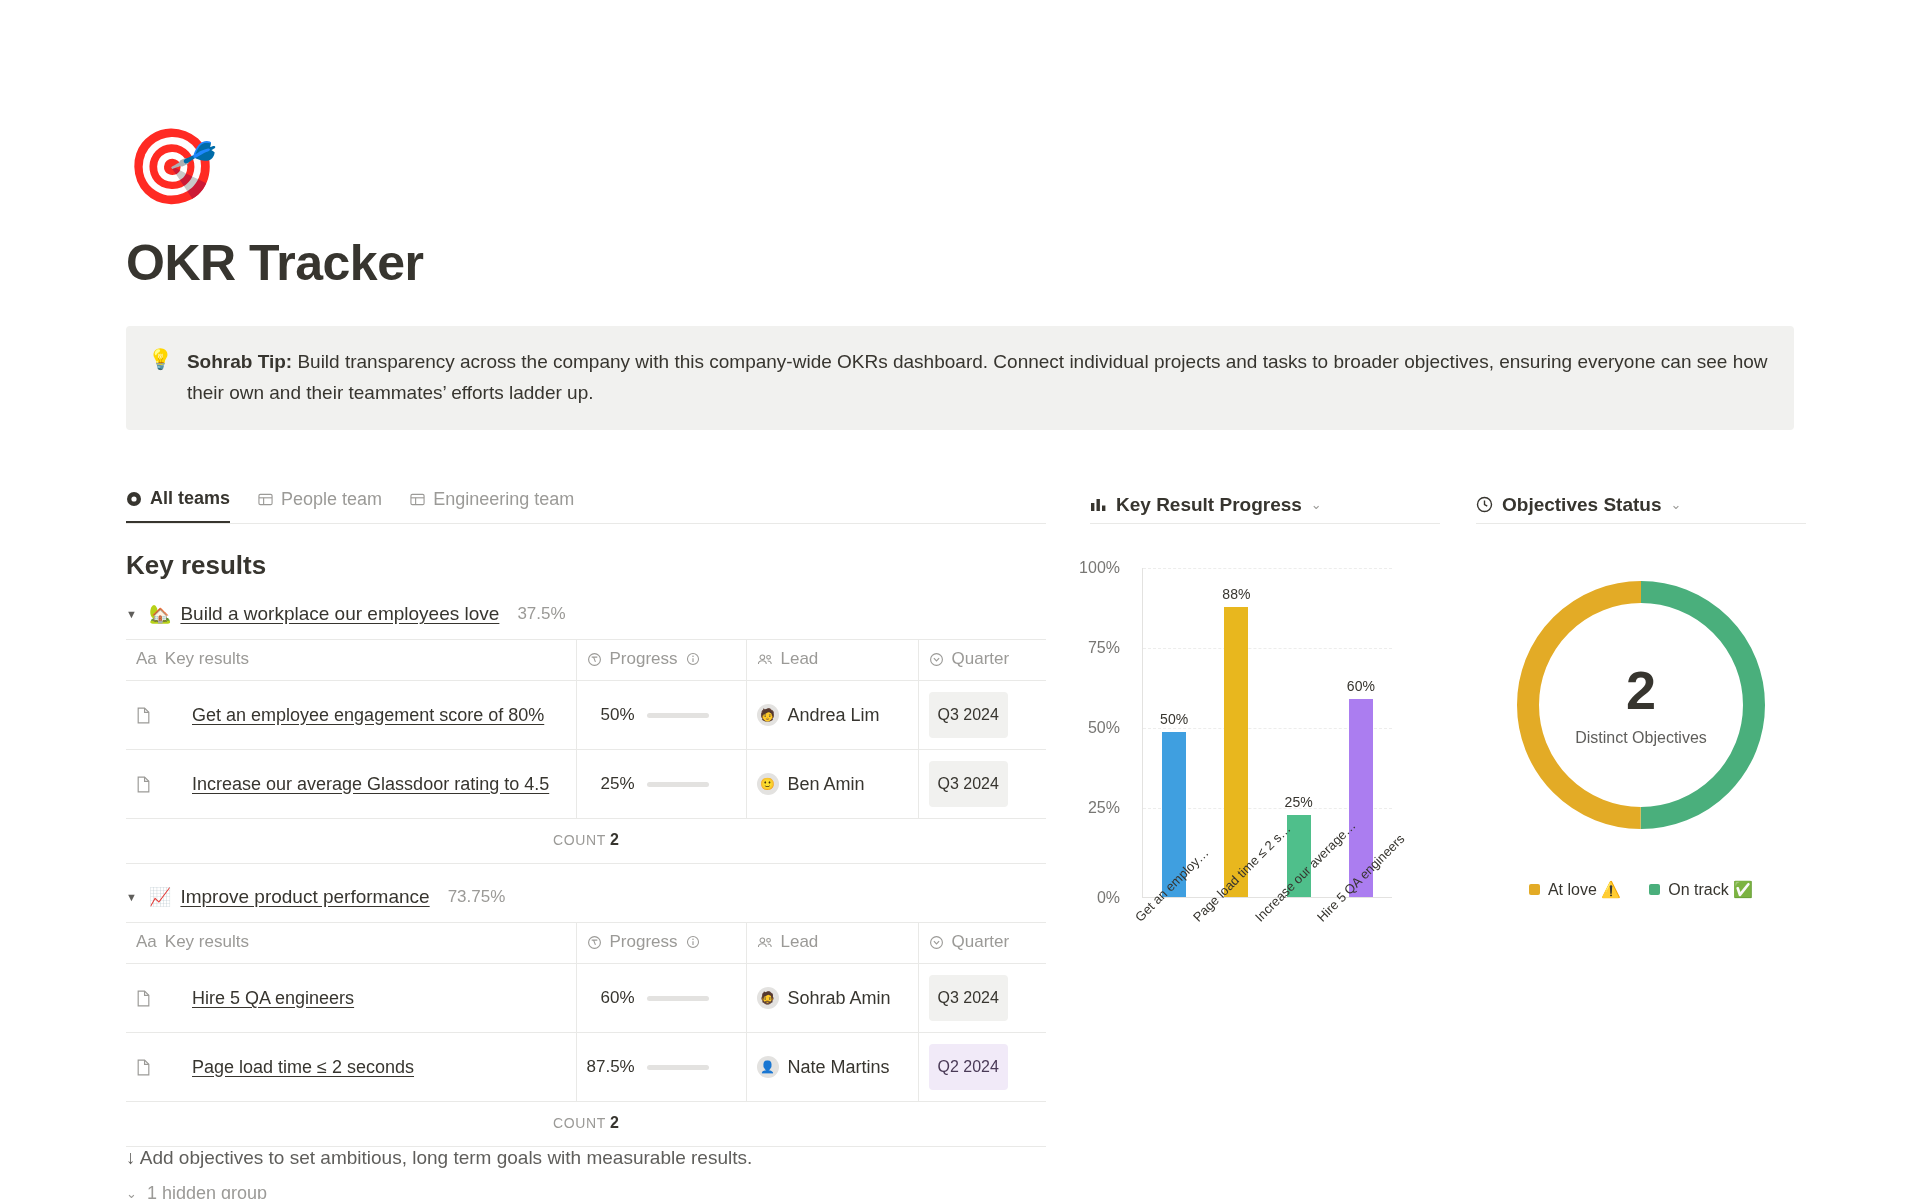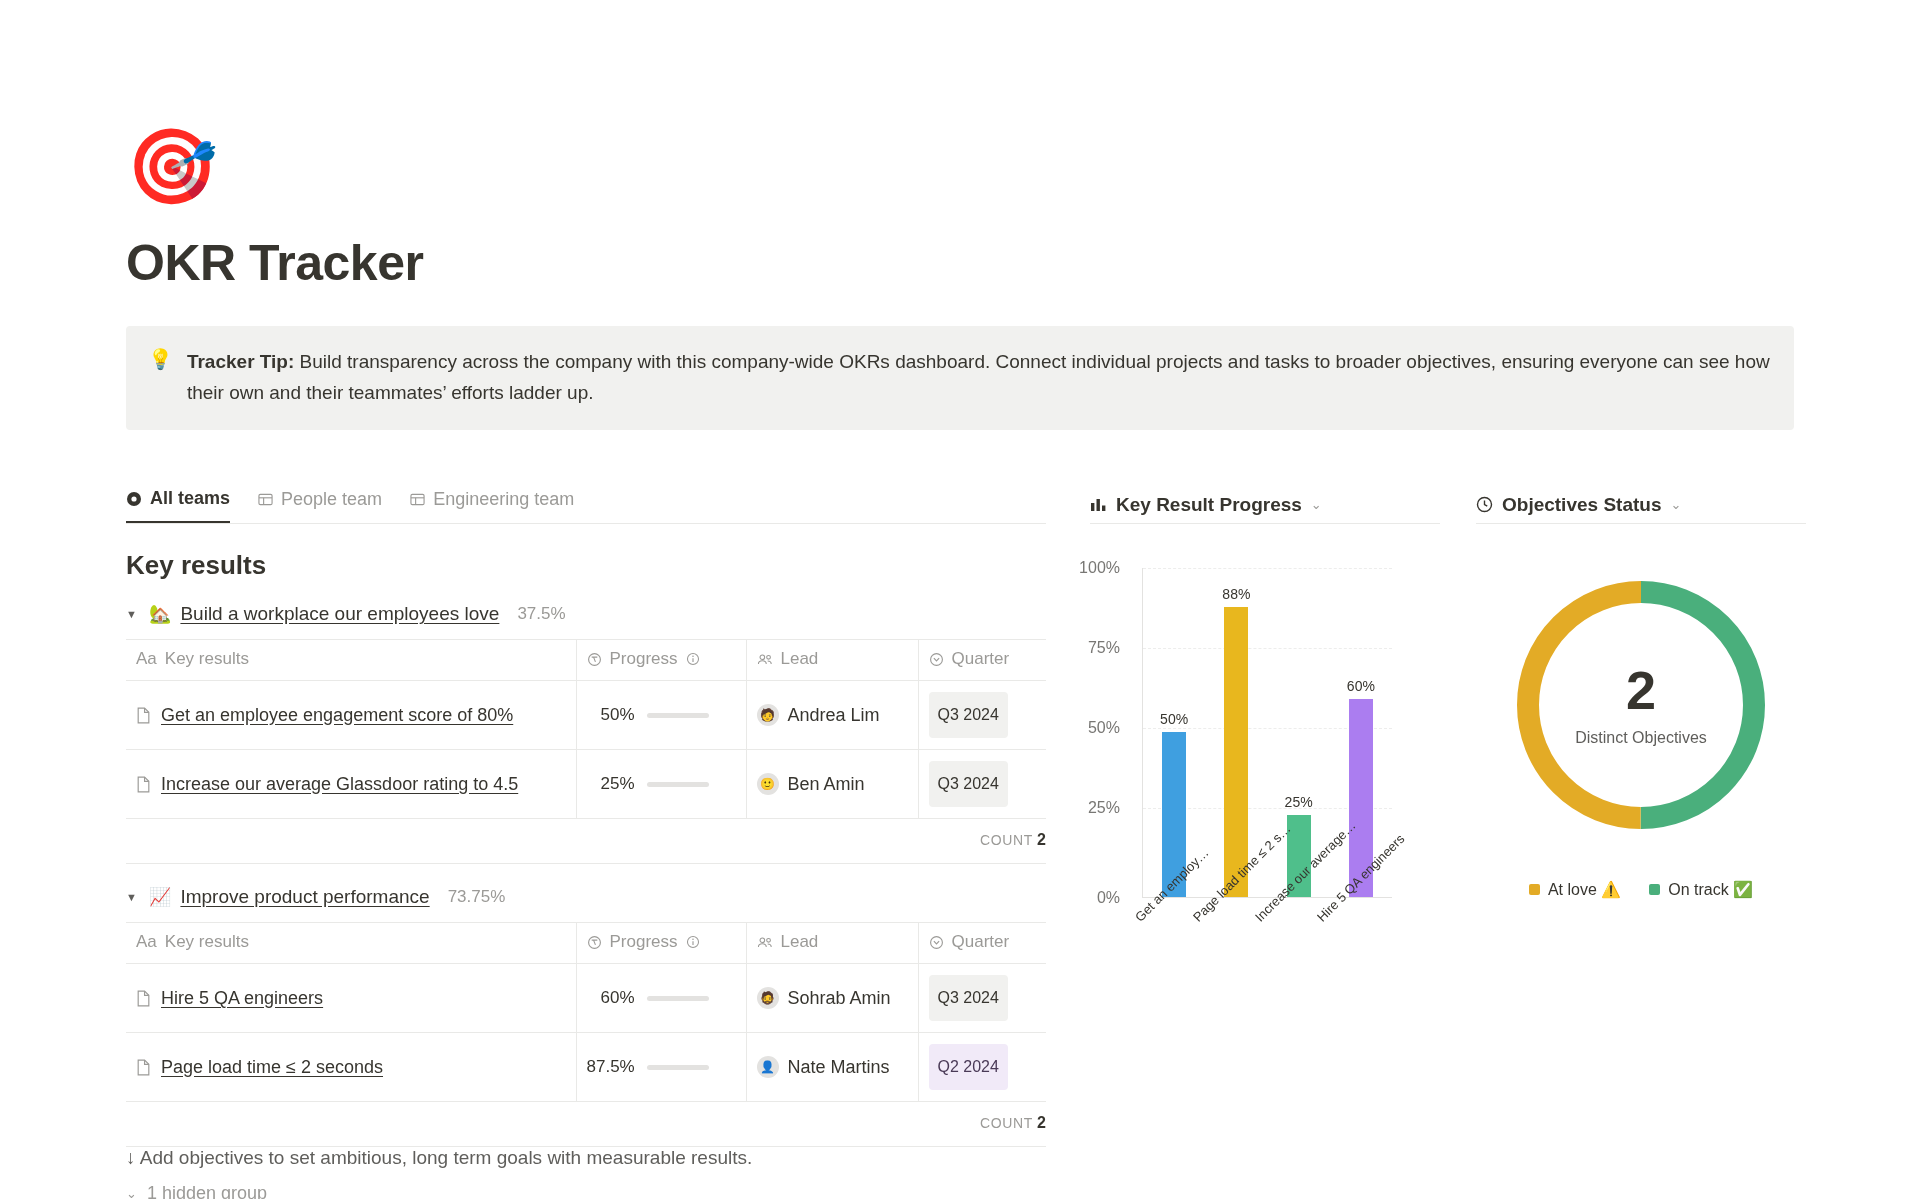--- a/index.html
+++ b/index.html
@@ -153,20 +153,21 @@
   .col-c { width: 172px; border-left: 1px solid #e9e9e7; }
   .col-d { width: 128px; border-left: 1px solid #e9e9e7; }
   .hcell { display: flex; align-items: center; gap: 8px; }
   .hicon { color: #9b9a97; display: inline-flex; align-items: center; }
   .doc-row { display: flex; align-items: center; gap: 10px; }
   .doc-icon { color: #9b9a97; flex: 0 0 auto; display: inline-flex; }
   .kr-name {
     text-decoration: underline;
     text-underline-offset: 3px;
     cursor: pointer;
+    margin-left: 31px;
   }
   .prog-cell { display: flex; align-items: center; gap: 12px; }
   .prog-num { font-size: 17px; min-width: 48px; text-align: right; color:#37352f;}
   .bar-bg {
     width: 62px; height: 5px; border-radius: 3px; background: #e3e2e0;
     overflow: hidden; position: relative;
   }
   .bar-fill { height: 5px; border-radius: 3px; background: #6e9e73; }
   .person { display: flex; align-items: center; gap: 9px; }
   .avatar {
@@ -174,21 +175,21 @@
     background: #e3e2e0; display: inline-flex; align-items: center;
     justify-content: center; font-size: 12px; overflow: hidden; flex: 0 0 auto;
     color: #5f5e5b;
   }
   .chip {
     display: inline-block; border-radius: 4px; padding: 14px 9px;
     font-size: 16px; background: #f1f1ef; color: #37352f;
   }
   .chip.purple { background: #f1eaf8; color:#4a3a57;}
   .count-row {
-    width: 920px; text-align: right; border-bottom: 1px solid #e9e9e7;
+    width: 920px; text-align: center; border-bottom: 1px solid #e9e9e7;
     padding: 12px 0 14px 0; font-size: 14px; color: #9b9a97;
     letter-spacing: 0.6px;
   }
   .count-row b { color: #37352f; font-weight: 600; font-size: 16px; letter-spacing: 0; }
   .hidden-group {
     display: flex; align-items: center; gap: 10px; margin-top: 36px;
     color: #9b9a97; font-size: 18px; cursor: pointer;
   }
   .footer-hint {
     position: absolute; left: 126px; bottom: 30px;
@@ -243,21 +244,21 @@
 <div class="page">
 
   <div class="header">
     <span class="page-emoji">🎯</span>
     <h1 class="page-title">OKR Tracker</h1>
   </div>
 
   <div class="callout">
     <span class="callout-icon">💡</span>
     <div class="callout-text">
-      <b>Tracker Tip:</b><span> Build transparency across the company with this company-wide OKRs dashboard. Connect individual projects and tasks to broader objectives, ensuring everyone can see how their own and their teammates’ efforts ladder up.</span>
+      <b>Sohrab Tip:</b><span> Build transparency across the company with this company-wide OKRs dashboard. Connect individual projects and tasks to broader objectives, ensuring everyone can see how their own and their teammates’ efforts ladder up.</span>
     </div>
   </div>
 
   <div class="columns">
 
     <div class="col-left">
 
       <div class="tabs">
         <div class="tab active">
           <span class="tico">

